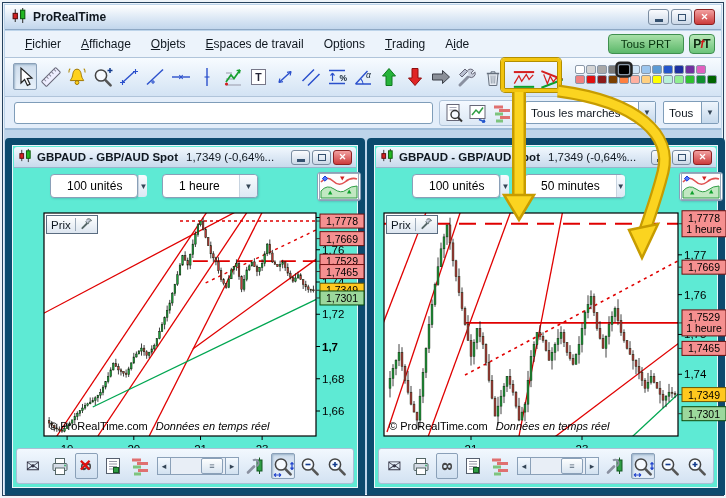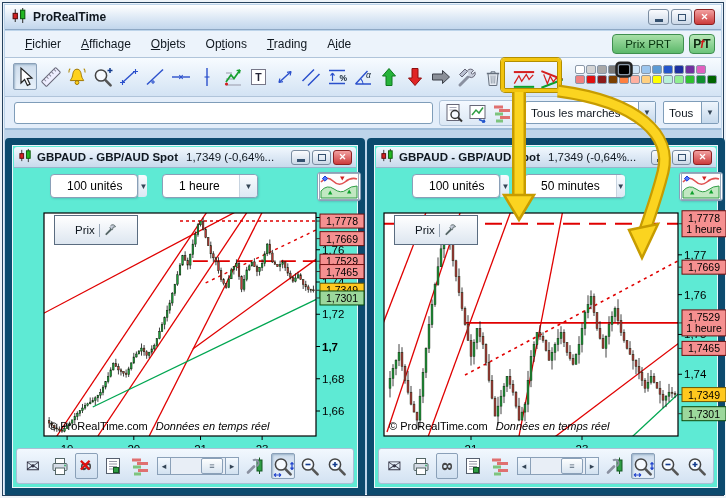--- a/index.html
+++ b/index.html
@@ -65,22 +65,22 @@
   .cw .winbtn{width:19px;height:15px;}
   .cw-controls{position:absolute;left:2px;top:23px;right:2px;height:38px;display:flex;align-items:center;}
   .ctl-dd{position:absolute;top:6px;height:24px;background:#fff;border:1px solid #8aa0b8;border-radius:4px;
     display:flex;align-items:center;font-size:12px;box-shadow:1px 1px 2px rgba(60,90,120,.25);}
   .ctl-dd .dd-text{flex:1;padding:0 16px;white-space:nowrap;}
   .ctl-dd .dd-arrow{width:18px;height:100%;display:flex;align-items:center;justify-content:center;font-size:8px;color:#345;
     border-left:1px solid #c8d4e0;background:linear-gradient(#f8fbfe,#dce8f4);border-radius:0 3px 3px 0;}
   .style-btn{position:absolute;top:4px;width:44px;height:29px;border:1px solid #8aa0b8;border-radius:3px;
     background:#fff;display:flex;align-items:center;justify-content:center;box-shadow:1px 1px 2px rgba(60,90,120,.25);}
   .chart-svg{position:absolute;left:2px;top:62px;}
-  .prix-box{position:absolute;display:flex;align-items:center;gap:4px;height:30px;padding:0 20px;
-    background:linear-gradient(#ffffff,#dde6f0);border:1px solid #5a6c80;font-size:11.5px;color:#101820;z-index:5;margin-left:8px;}
+  .prix-box{position:absolute;display:flex;align-items:center;gap:4px;height:19px;padding:0 4px;
+    background:linear-gradient(#ffffff,#dde6f0);border:1px solid #5a6c80;font-size:11.5px;color:#101820;z-index:5;}
   .prix-box .sep{width:1px;height:13px;background:#9aa8b8;}
   .cw-bottombar{position:absolute;left:4px;right:4px;bottom:4px;height:36px;
     background:linear-gradient(#f2f8fe,#d3e2f2);border:1px solid #aabfd6;border-radius:3px;
     display:flex;align-items:center;padding:0 4px;gap:3px;}
   .bbtn{width:25px;height:26px;display:flex;align-items:center;justify-content:center;position:relative;border:1px solid transparent;border-radius:2px;}
   .bbtn.boxed{border:1px solid #8aa0b8;background:linear-gradient(#e8f1fa,#cfdfF0);}
   .bbtn.sel{border:1px solid #8aa0b8;background:linear-gradient(#cddcec,#e8f1fa);box-shadow:inset 1px 1px 2px #9ab2c8;}
   .envelope{font-size:17px;color:#334;}
   .link8{font-size:15px;color:#444;display:inline-block;transform:rotate(90deg);font-weight:bold;}
   .redx{position:absolute;left:3px;top:2px;font-size:16px;color:#e01010;font-weight:bold;}
@@ -121,26 +121,27 @@
             <span>✕</span>
           </span>
       </span>
     </div>
 
     <div class="menubar">
       <span style="display:flex;">
           <span class="menu-item"><u>F</u>ichier</span>
           <span class="menu-item"><u>A</u>ffichage</span>
           <span class="menu-item"><u>O</u>bjets</span>
+          <span class="menu-item"><u>E</u>spaces de travail</span>
           <span class="menu-item">Op<u>t</u>ions</span>
           <span class="menu-item"><u>T</u>rading</span>
           <span class="menu-item">A<u>i</u>de</span>
         </span>
       <span class="hdr-right">
-        <span class="flux-btn">Prix PRT</span>
+        <span class="flux-btn">Tous PRT</span>
         <span class="prt-logo">
             <span>P</span>
             <span class="f">f</span>
             <span>T</span>
           </span>
       </span>
     </div>
 
     <div class="toolbar">
       <span id="main-tools" style="display:flex;gap:2px;">

